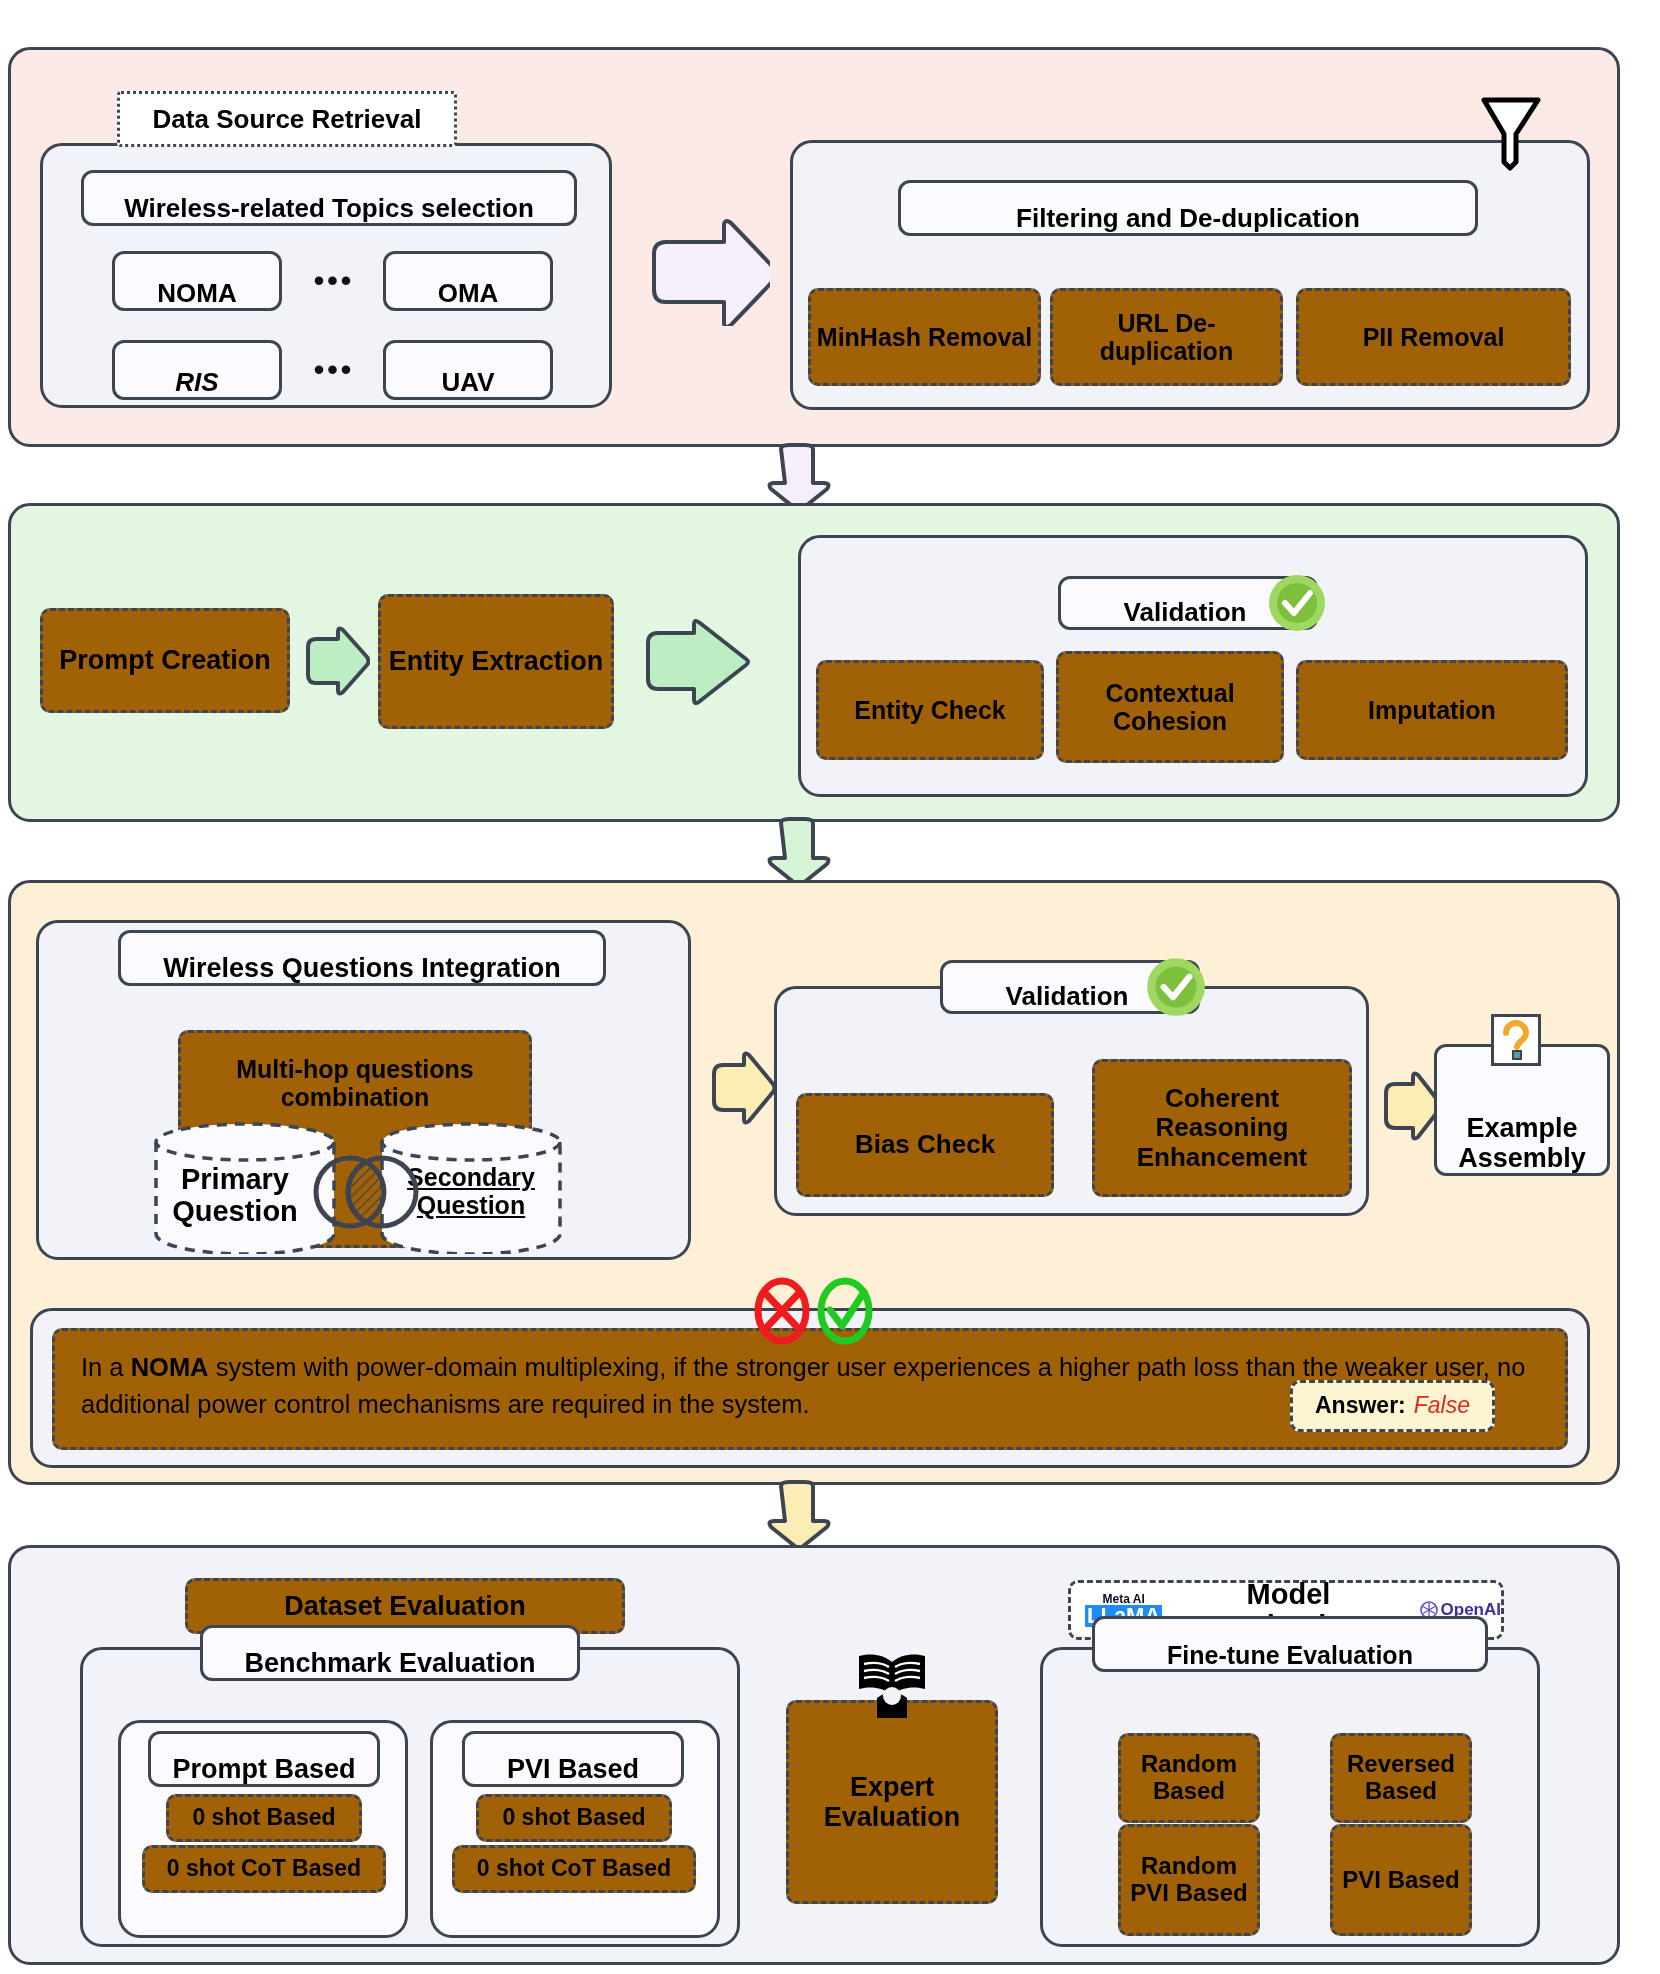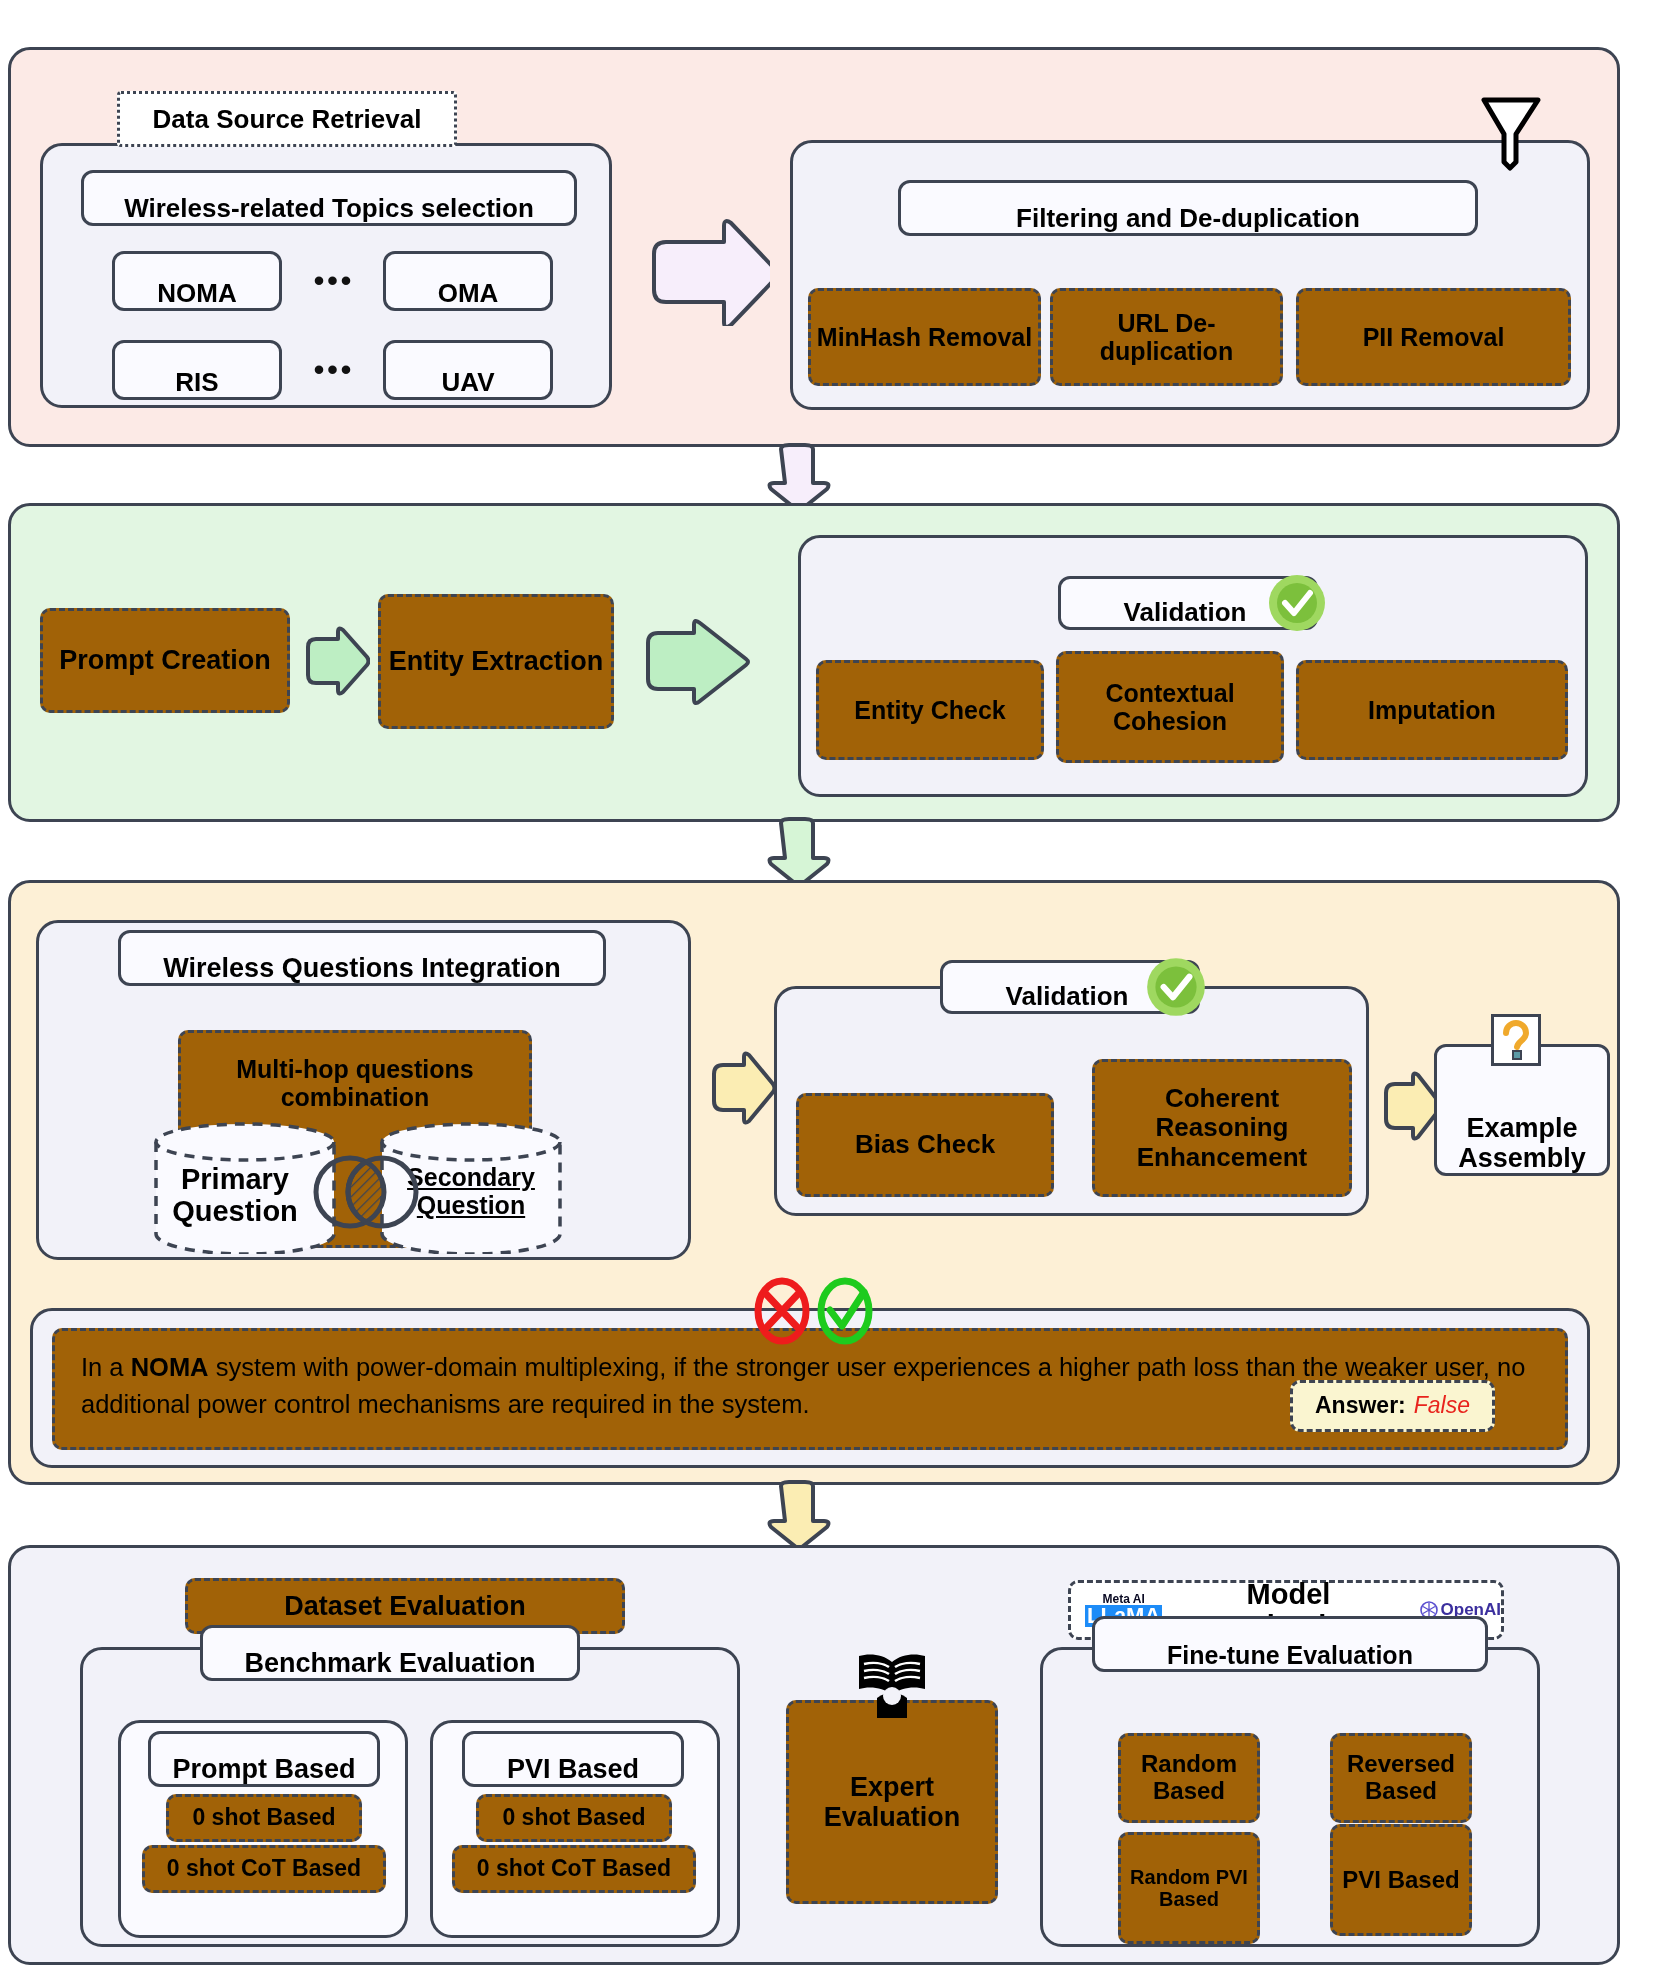--- a/index.html
+++ b/index.html
@@ -86,21 +86,21 @@
 <div class="solidbox" style="left:112px; top:251px; width:170px; height:60px; font-size:26px;">
   <span>NOMA</span>
 </div>
 <div class="plain ellipsis" style="left:290px; top:251px; width:88px; height:60px;">
   <span>•••</span>
 </div>
 <div class="solidbox" style="left:383px; top:251px; width:170px; height:60px; font-size:26px;">
   <span>OMA</span>
 </div>
 
-<div class="solidbox" style="left:112px; top:340px; width:170px; height:60px; font-size:26px;">
+<div class="solidbox" style="left:112px; top:340px; width:170px; height:60px; font-size:26px;font-style:italic;">
   <span>RIS</span>
 </div>
 <div class="plain ellipsis" style="left:290px; top:340px; width:88px; height:60px;">
   <span>•••</span>
 </div>
 <div class="solidbox" style="left:383px; top:340px; width:170px; height:60px; font-size:26px;">
   <span>UAV</span>
 </div>
 
 <svg class="arrow-svg" style="left:644px; top:218px;" width="126" height="108" viewBox="0 0 126 108">
@@ -337,21 +337,21 @@
 </div>
 
 <div class="panel" style="left:1040px; top:1647px; width:500px; height:300px;"></div>
 <div class="solidbox" style="left:1092px; top:1616px; width:396px; height:56px; font-size:25px; z-index:3;">
   <span>Fine-tune Evaluation</span>
 </div>
 
 <div class="dashbox" style="left:1118px; top:1733px; width:142px; height:90px; font-size:24px;">
   <span>Random Based</span>
 </div>
-<div class="dashbox" style="left:1118px; top:1824px; width:142px; height:112px; font-size:20px;margin-top:8px;">
+<div class="dashbox" style="left:1118px; top:1824px; width:142px; height:112px; font-size:24px;">
   <span>Random PVI Based</span>
 </div>
 <div class="dashbox" style="left:1330px; top:1733px; width:142px; height:90px; font-size:24px;">
   <span>Reversed Based</span>
 </div>
 <div class="dashbox" style="left:1330px; top:1824px; width:142px; height:112px; font-size:24px;">
   <span>PVI Based</span>
 </div>
 
 </body></html>

